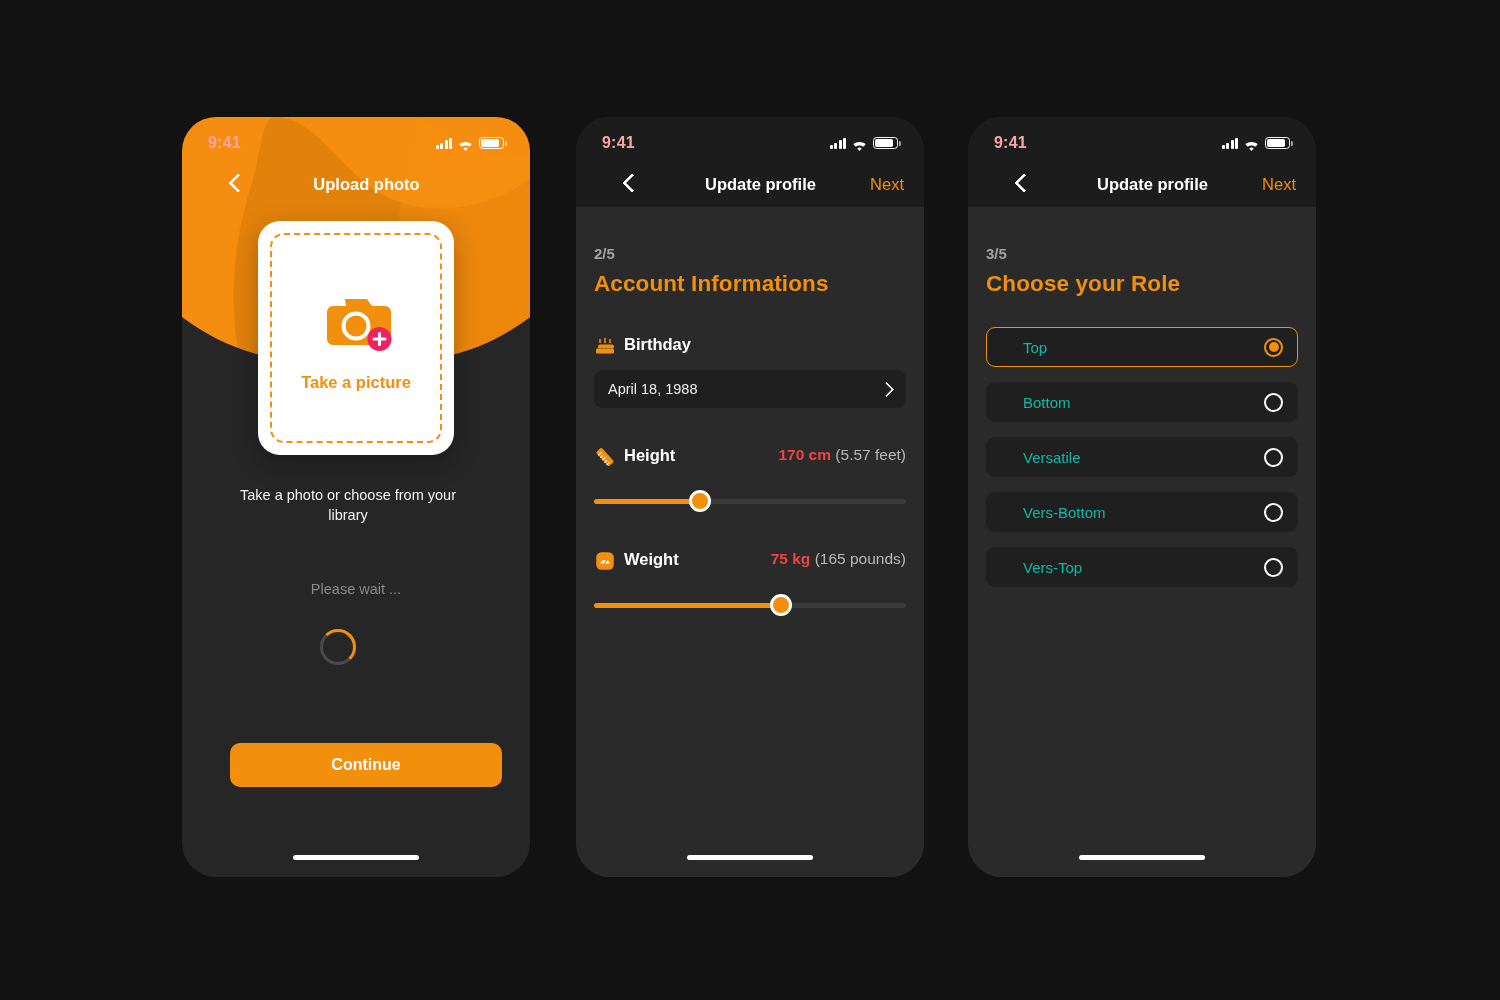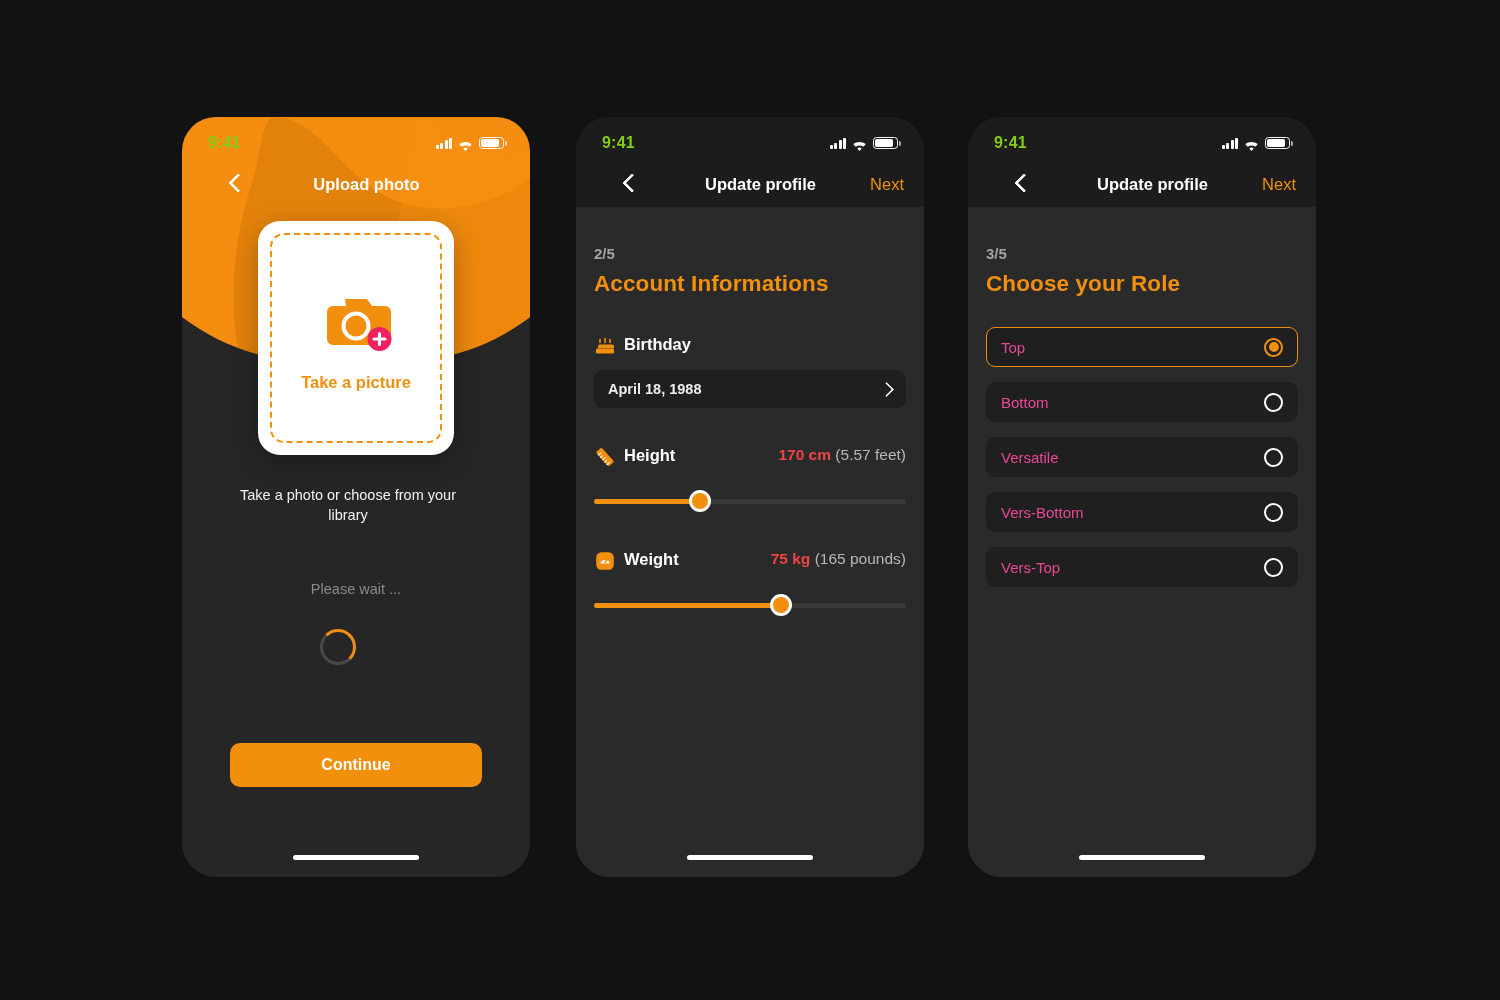--- a/index.html
+++ b/index.html
@@ -25,21 +25,21 @@
 
   
   .statusbar {
     position:relative; height:44px;
     display:flex; align-items:center;
     justify-content:space-between;
     padding:8px 26px 0 26px;
     z-index:6;
   }
   .status-time {
-    color:#84cc16; font-size:16px; font-weight:bold;
+    color:#fca5a5; font-size:16px; font-weight:bold;
     letter-spacing:.2px;
   }
   .status-icons { display:flex; align-items:center; gap:6px; }
   .sig { display:flex; align-items:flex-end; gap:1.5px; height:11px; }
   .sig i { display:block; width:3px; background:#fff; border-radius:1px; }
   .sig i:nth-child(1){ height:4px; }
   .sig i:nth-child(2){ height:6px; }
   .sig i:nth-child(3){ height:8.5px; }
   .sig i:nth-child(4){ height:11px; }
   .wifi { width:15px; height:11px; position:relative; }
@@ -124,21 +124,21 @@
     width:36px; height:36px; border-radius:50%;
     border:3.5px solid #F2900D;
     border-bottom-color:#4a4a4a; border-left-color:#4a4a4a;
     transform-origin:center;
     z-index:5;
   }
   .spinner-pos { position:absolute; left:174px; top:512px; margin-left:-18px; }
 
   .continue-btn {
     position:absolute; left:48px; top:626px;
-    width:252px; height:44px; border-radius:10px;
+    width:272px; height:44px; border-radius:10px;
     background:#F2900D; color:#fff;
     font-size:16px; font-weight:bold;
     display:flex; align-items:center; justify-content:center;
     cursor:pointer; z-index:5; border:none;
     font-family:"Liberation Sans", sans-serif;
   }
 
   
   .topbg { position:absolute; left:0; top:0; width:348px; height:90px; background:#1c1c1c; z-index:1;}
   .sheet { position:absolute; left:0; top:90px; width:348px; bottom:0; background:#2a2a2a; z-index:1;}
@@ -160,21 +160,21 @@
   .field-name { color:#fff; font-size:16.5px; font-weight:bold; }
   .field-val { margin-left:auto; font-size:15.5px; }
   .field-val b { color:#ef4444; font-weight:bold; }
   .field-val span { color:#b8b8b8; }
 
   .date-row {
     margin-top:13px; height:38px; background:#1f1f1f;
     border-radius:9px; display:flex; align-items:center;
     padding:0 14px; cursor:pointer;
   }
-  .date-val { color:#eee; font-size:14.5px;font-weight:bold; }
+  .date-val { color:#eee; font-size:14.5px; }
   .chev {
     margin-left:auto; width:11px; height:11px;
     border-right:2.6px solid #f0f0f0; border-top:2.6px solid #f0f0f0;
     transform:rotate(45deg); border-radius:1px;
   }
 
   .slider { position:relative; margin-top:22px; height:22px; }
   .track {
     position:absolute; left:0; right:0; top:9px; height:4.5px;
     border-radius:3px; background:#3a3a3a;
@@ -193,21 +193,21 @@
   .role-list { margin-top:30px; }
   .role-row {
     position:relative; height:40px; margin-bottom:15px;
     background:#1f1f1f; border-radius:9px;
     display:flex; align-items:center; padding:0 14px;
     cursor:pointer; border:1.6px solid transparent;
   }
   .role-row.selected {
     border-color:#F2900D; background:#1f1f1f;
   }
-  .role-label { color:#ec4899; font-size:15px; }
+  .role-label { color:#14b8a6; font-size:15px;margin-left:22px; }
   .radio {
     margin-left:auto; width:19px; height:19px; border-radius:50%;
     border:2.4px solid #fff; position:relative; flex:0 0 auto;
   }
   .radio.on { border-color:#F2900D; }
   .radio.on::after {
     content:""; position:absolute; left:50%; top:50%;
     width:10px; height:10px; margin:-5px 0 0 -5px;
     border-radius:50%; background:#F2900D;
   }

